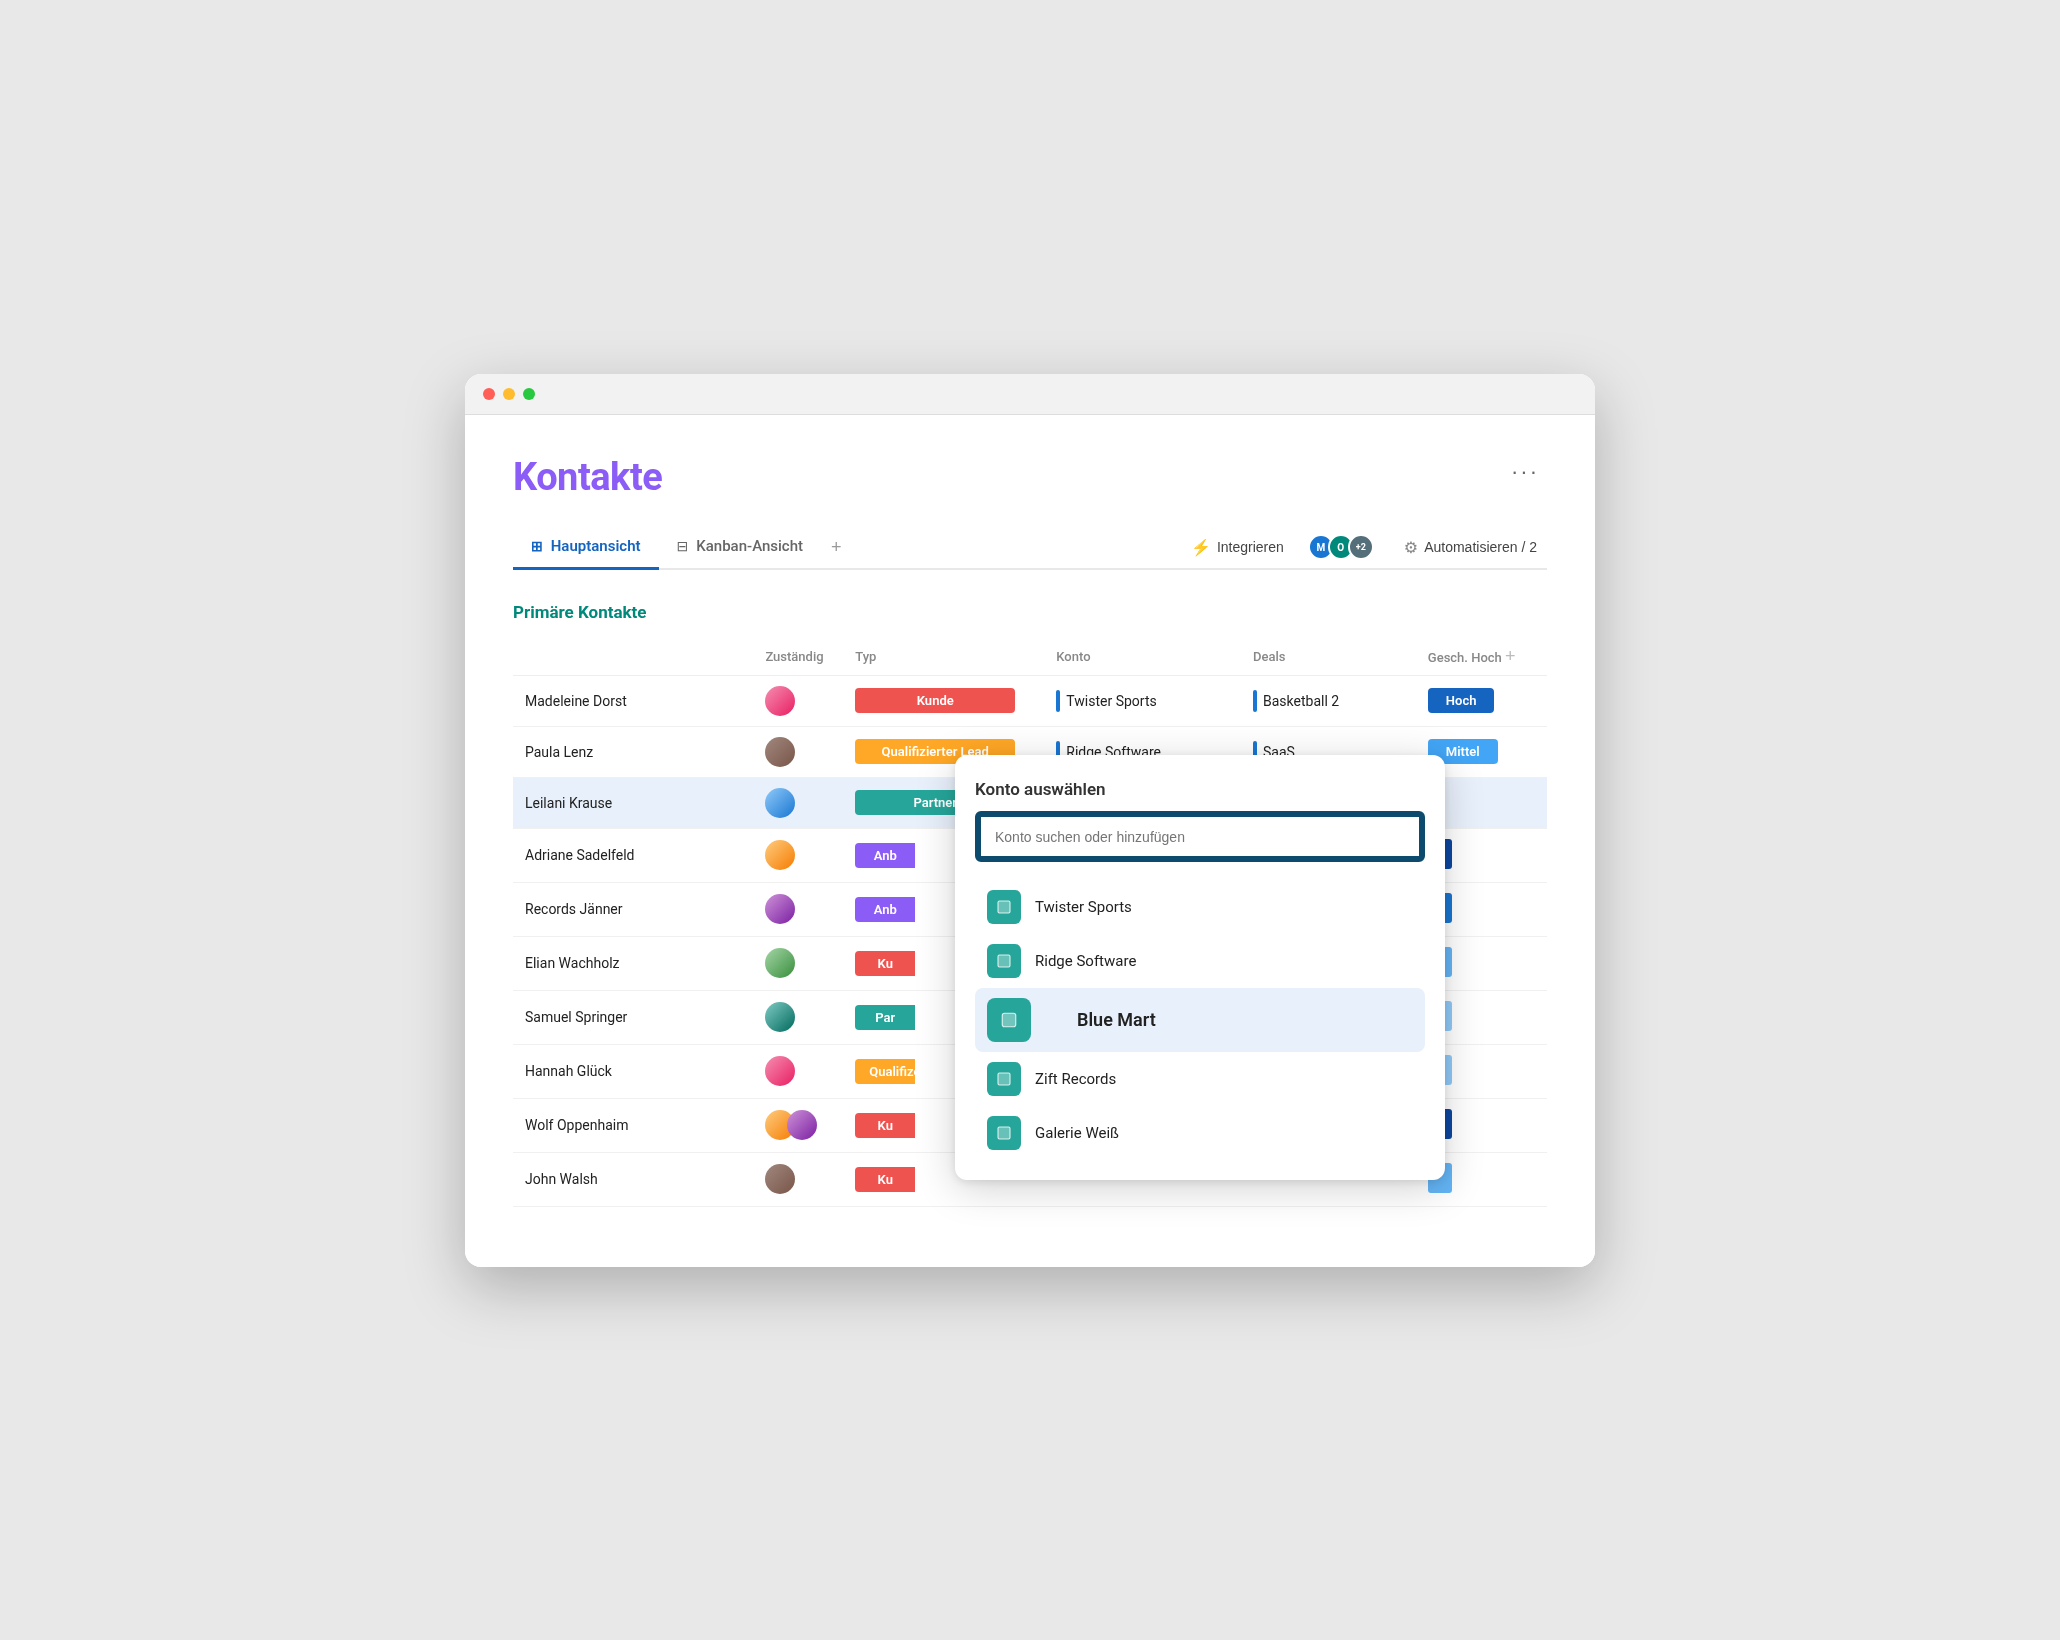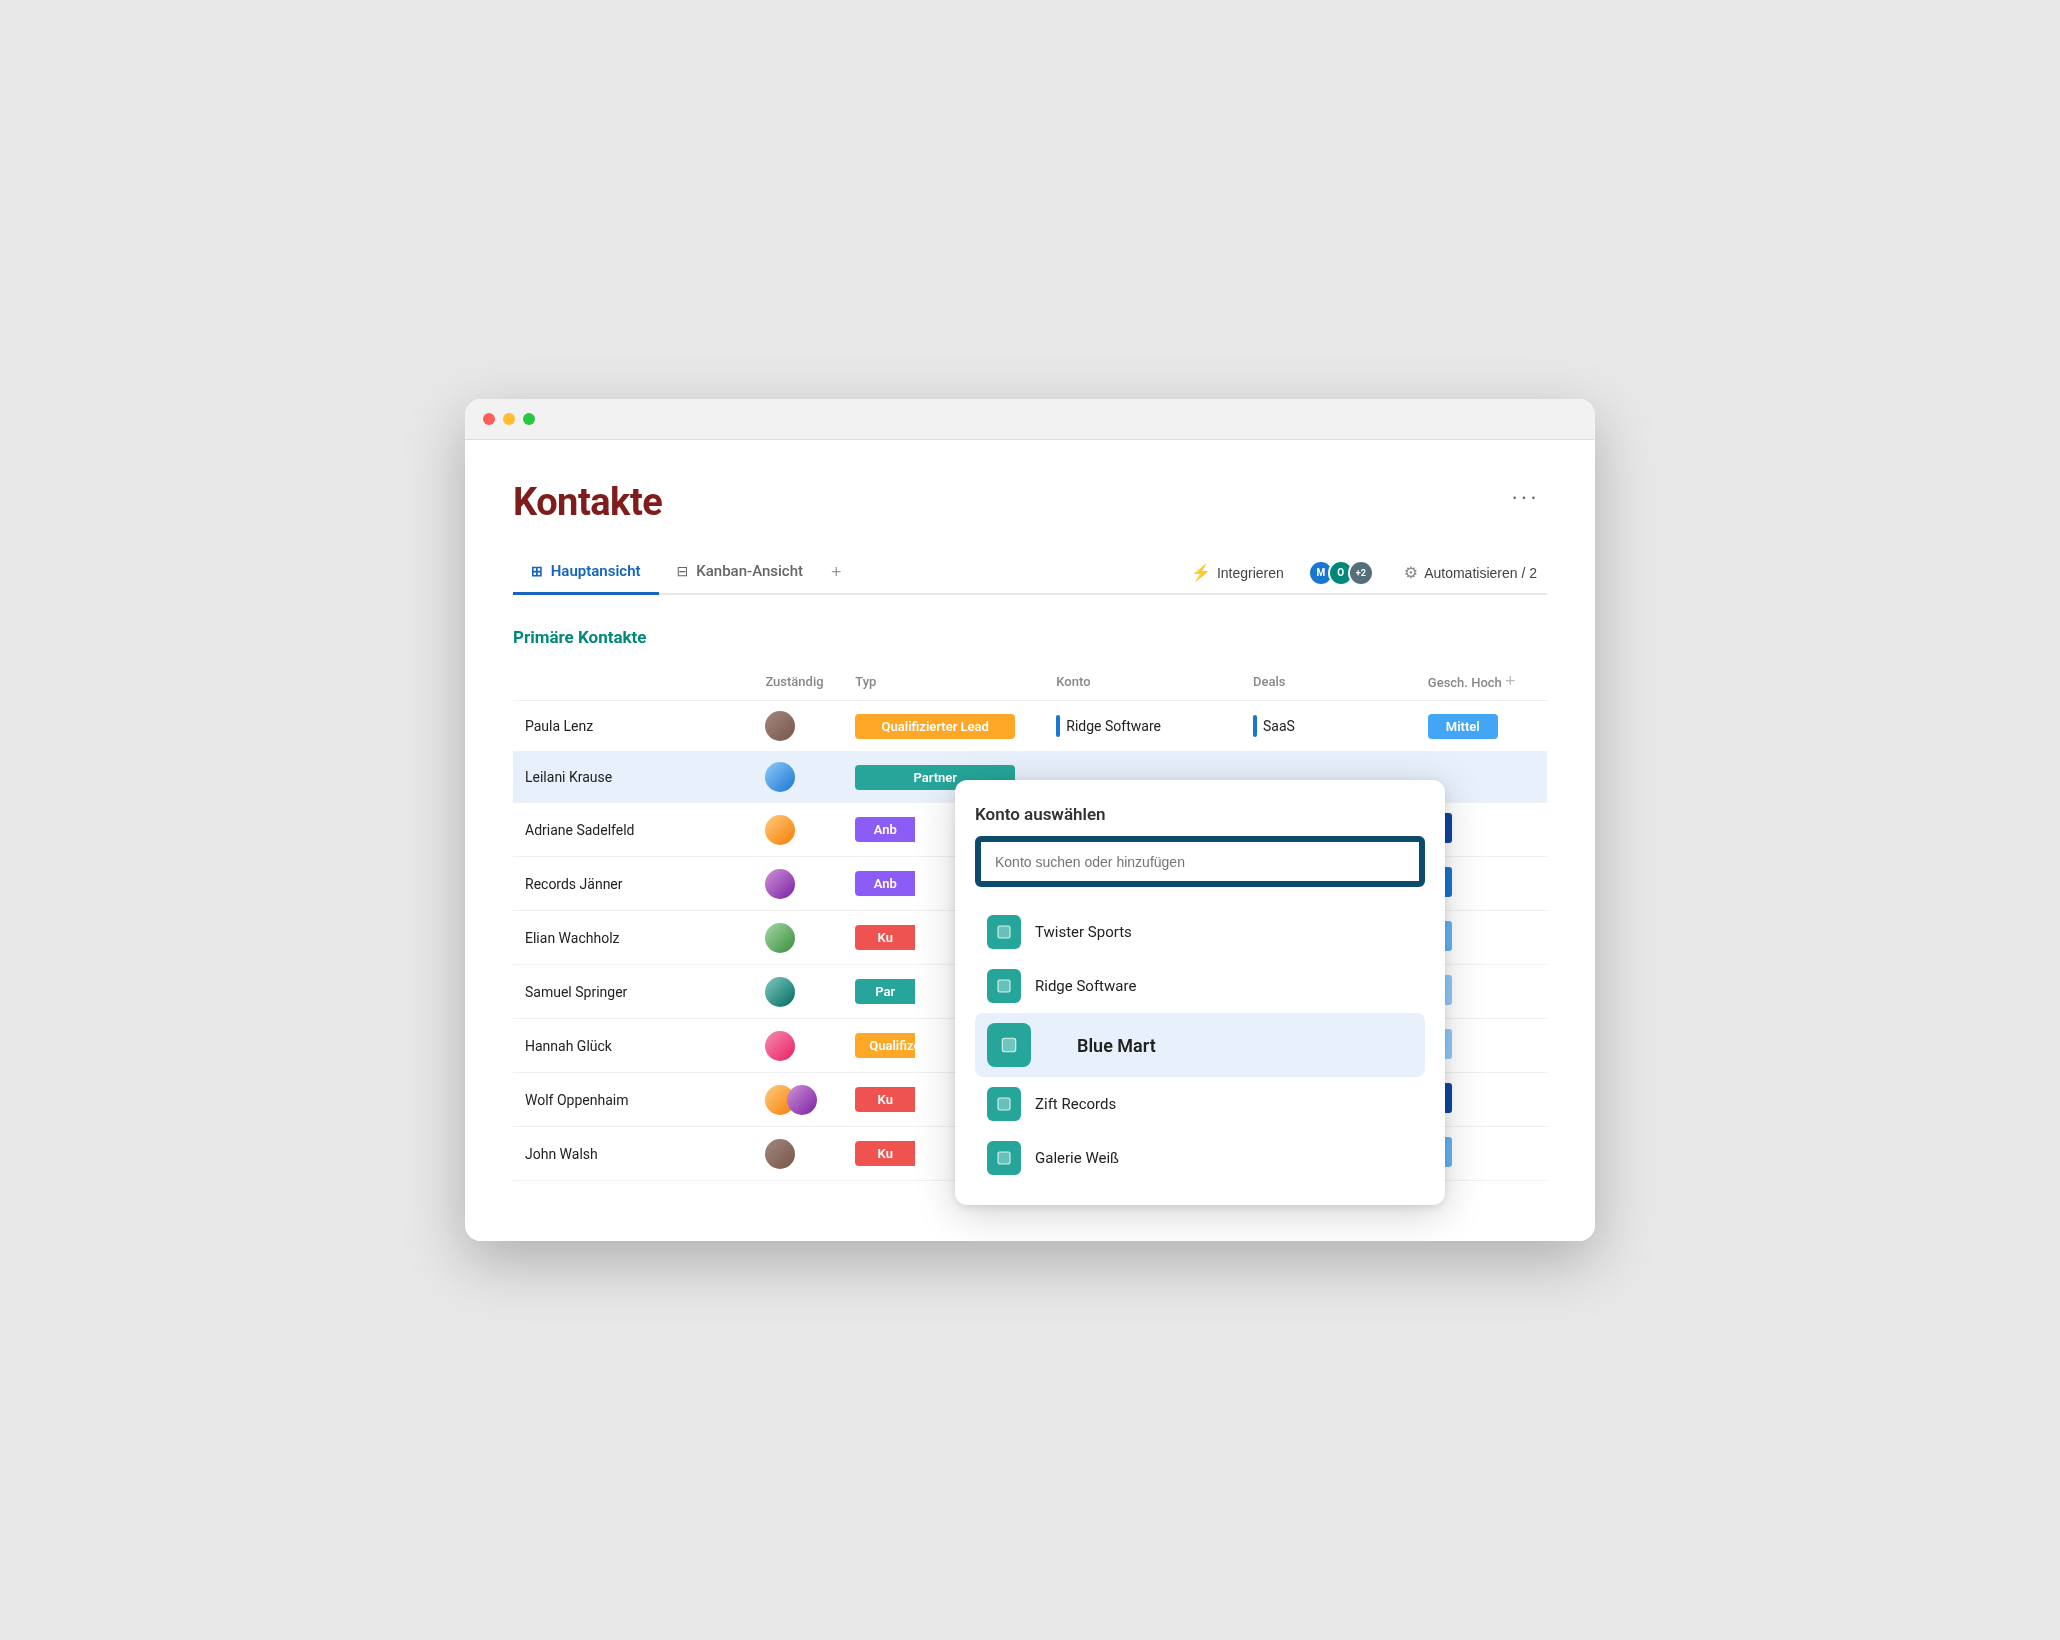--- a/index.html
+++ b/index.html
@@ -49,21 +49,21 @@
     .page-header {
       display: flex;
       align-items: flex-start;
       justify-content: space-between;
       margin-bottom: 28px;
     }
 
     .page-title {
       font-size: 38px;
       font-weight: 700;
-      color: #7f1d1d;
+      color: #8b5cf6;
       letter-spacing: -0.5px;
     }
 
     .more-btn {
       font-size: 22px;
       color: #666;
       background: none;
       border: none;
       cursor: pointer;
       letter-spacing: 2px;
@@ -439,20 +439,44 @@
           <th class="konto-col">Konto</th>
           <th class="deals-col">Deals</th>
           <th class="gesch-col">
             <span>Gesch. Hoch</span>
             <button class="add-col-btn">+</button>
           </th>
         </tr>
       </thead>
       <tbody>
 
+        <tr>
+          <td>Madeleine Dorst</td>
+          <td>
+            <div class="avatar av-pink"></div>
+          </td>
+          <td>
+            <span class="type-badge type-kunde">Kunde</span>
+          </td>
+          <td>
+            <div class="konto-cell">
+              <span class="konto-bar"></span>
+              <span>Twister Sports</span>
+            </div>
+          </td>
+          <td>
+            <div class="konto-cell">
+              <span class="konto-bar"></span>
+              <span>Basketball 2</span>
+            </div>
+          </td>
+          <td>
+            <span class="deal-badge deal-hoch">Hoch</span>
+          </td>
+        </tr>
 
         <tr>
           <td>Paula Lenz</td>
           <td>
             <div class="avatar av-brown"></div>
           </td>
           <td>
             <span class="type-badge type-lead">Qualifizierter Lead</span>
           </td>
           <td>

